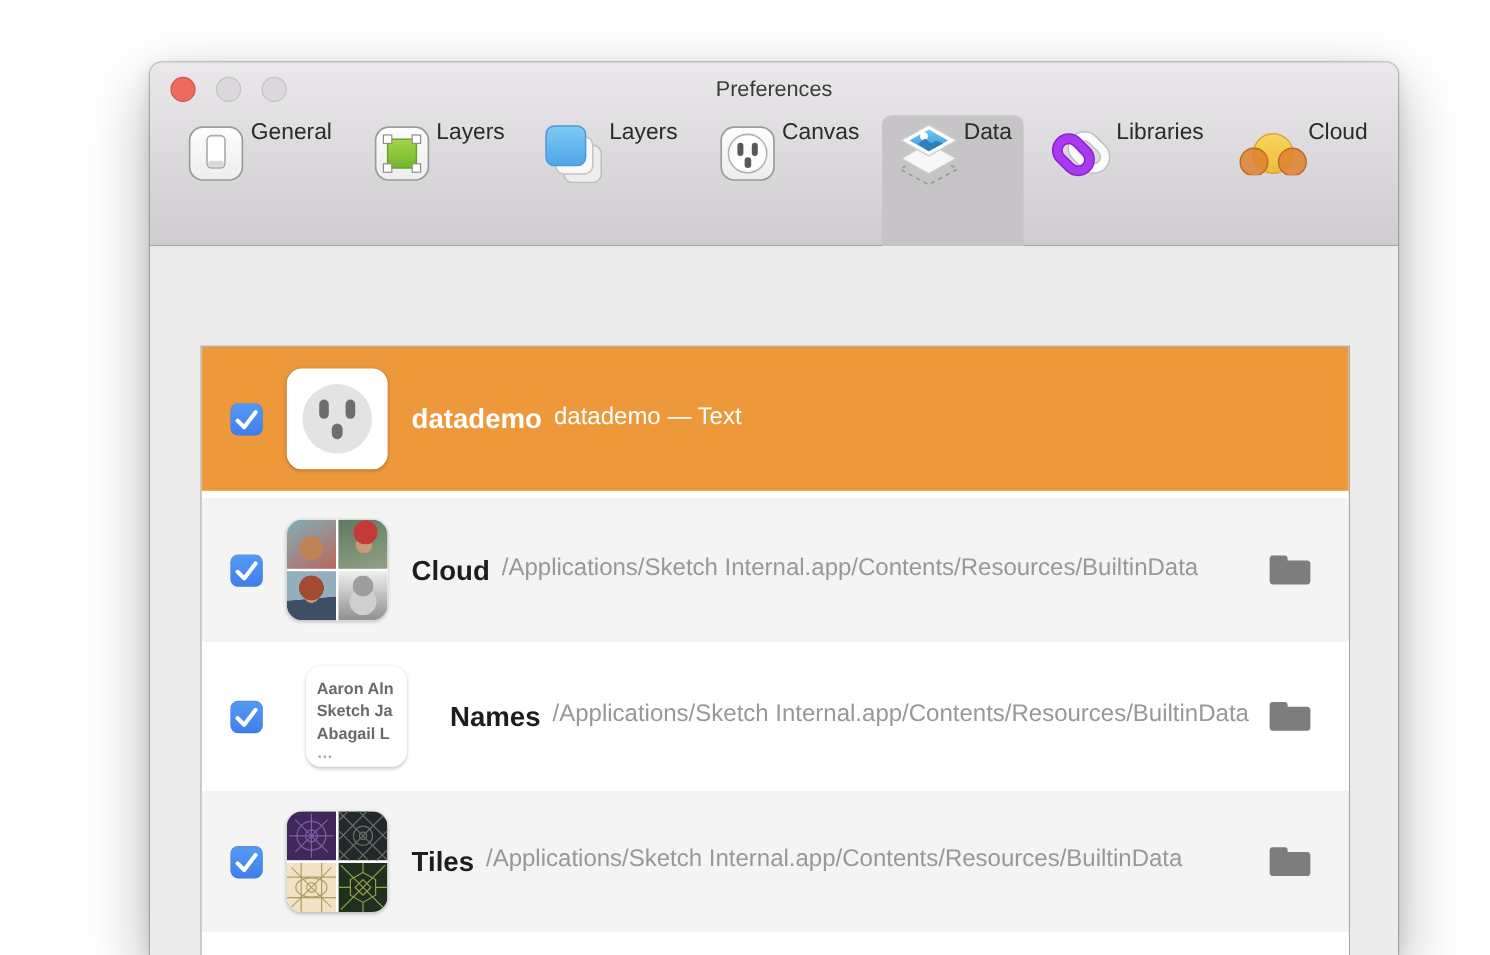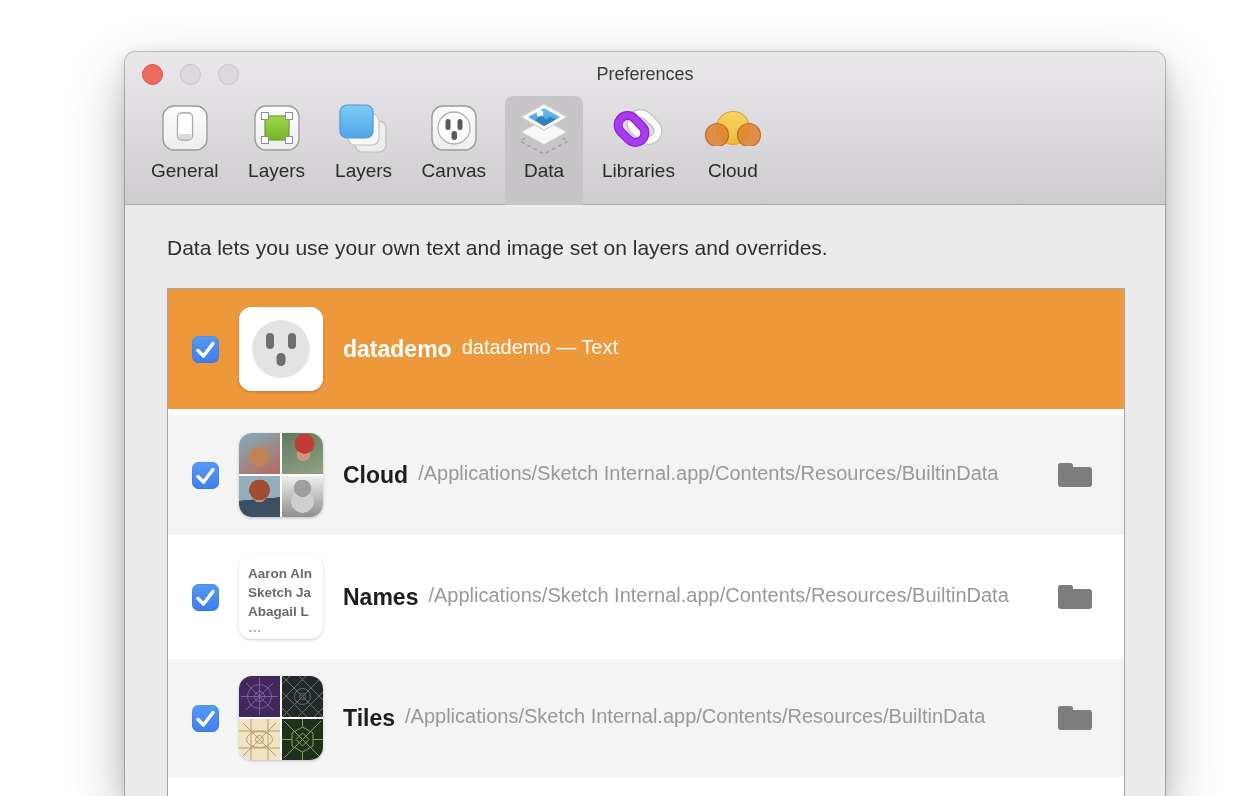--- a/index.html
+++ b/index.html
@@ -20,38 +20,38 @@
     border-bottom:1px solid #A9A7A9; position:relative; }
   .titlebar { height:44px; position:relative; }
   .lights { position:absolute; left:17px; top:12px; display:flex; gap:17px; }
   .light { width:21px; height:21px; border-radius:50%; }
   .light.red { background:#ED6A5F; border:1px solid #D0544A; }
   .light.gray { background:#DBD9DB; border:1px solid #C3C1C3; }
   .win-title { position:absolute; left:0; right:0; top:12px; text-align:center;
     font-size:18px; color:#3A3A3A; }
 
   .toolbar { display:flex; align-items:stretch; padding:0 0 0 16px; gap:9px; height:109px; }
-  .tool-item { display:flex; flex-direction:column; align-items:center;
+  .tool-item { display:flex; flex-direction:row; 
     padding:3px 10px 0; border-radius:8px; }
   .tool-item.selected { background:#C6C4C6; border-radius:8px 8px 0 0; }
   .tool-icon { width:58px; height:60px; display:flex; align-items:center; justify-content:center; }
   .tool-label { font-size:19px; color:#2B2B2B; margin-top:1px; white-space:nowrap; }
 
   
   .content { position:absolute; left:0; right:0; top:154px; bottom:0; background:#ECEBEC; }
   .desc { position:absolute; left:42px; top:30px; font-size:21px; color:#2E2E2E; }
 
   .list { position:absolute; left:42px; top:82px; width:958px; bottom:-2px;
     border:1px solid #A6A6A6; background:#ffffff; overflow:hidden;
     display:flex; flex-direction:column; }
 
   .row { position:relative; display:flex; align-items:center; flex:none; }
   .row.orange { height:120px; background:#EE983C; margin-bottom:6px; }
   .row.gray { height:120px; background:#F4F4F5; }
-  .row.white { height:124px; background:#ffffff; }
+  .row.white { height:124px; background:#ffffff;gap:16px; }
   .row.gray2 { height:118px; background:#F4F4F5; }
   .row.stub { flex:1; background:#ffffff; }
 
   .checkbox { width:27px; height:27px; margin-left:24px; flex:none;
     border-radius:6.5px; background:linear-gradient(#559AF4,#3F7EEC);
     display:flex; align-items:center; justify-content:center;
     box-shadow:inset 0 0 0 .5px rgba(0,0,0,.12); }
 
   .thumb { width:84px; height:84px; margin-left:20px; flex:none; border-radius:13px;
     overflow:hidden; box-shadow:0 1px 3px rgba(0,0,0,.22); background:#fff; position:relative; }
@@ -218,21 +218,20 @@
             </g>
           </svg>
         </div>
         <div class="tool-label">Cloud</div>
       </div>
 
     </div>
   </div>
 
   <div class="content">
-    <div class="desc">Data lets you use your own text and image set on layers and overrides.</div>
 
     <div class="list">
 
       <div class="row orange">
         <div class="checkbox">
           <svg width="27" height="27" viewBox="0 0 27 27">
             <polyline points="6,14.5 11.5,20 21,7.5" fill="none" stroke="#fff" stroke-width="3.4" stroke-linecap="round" stroke-linejoin="round"></polyline>
           </svg>
         </div>
         <div class="thumb">

